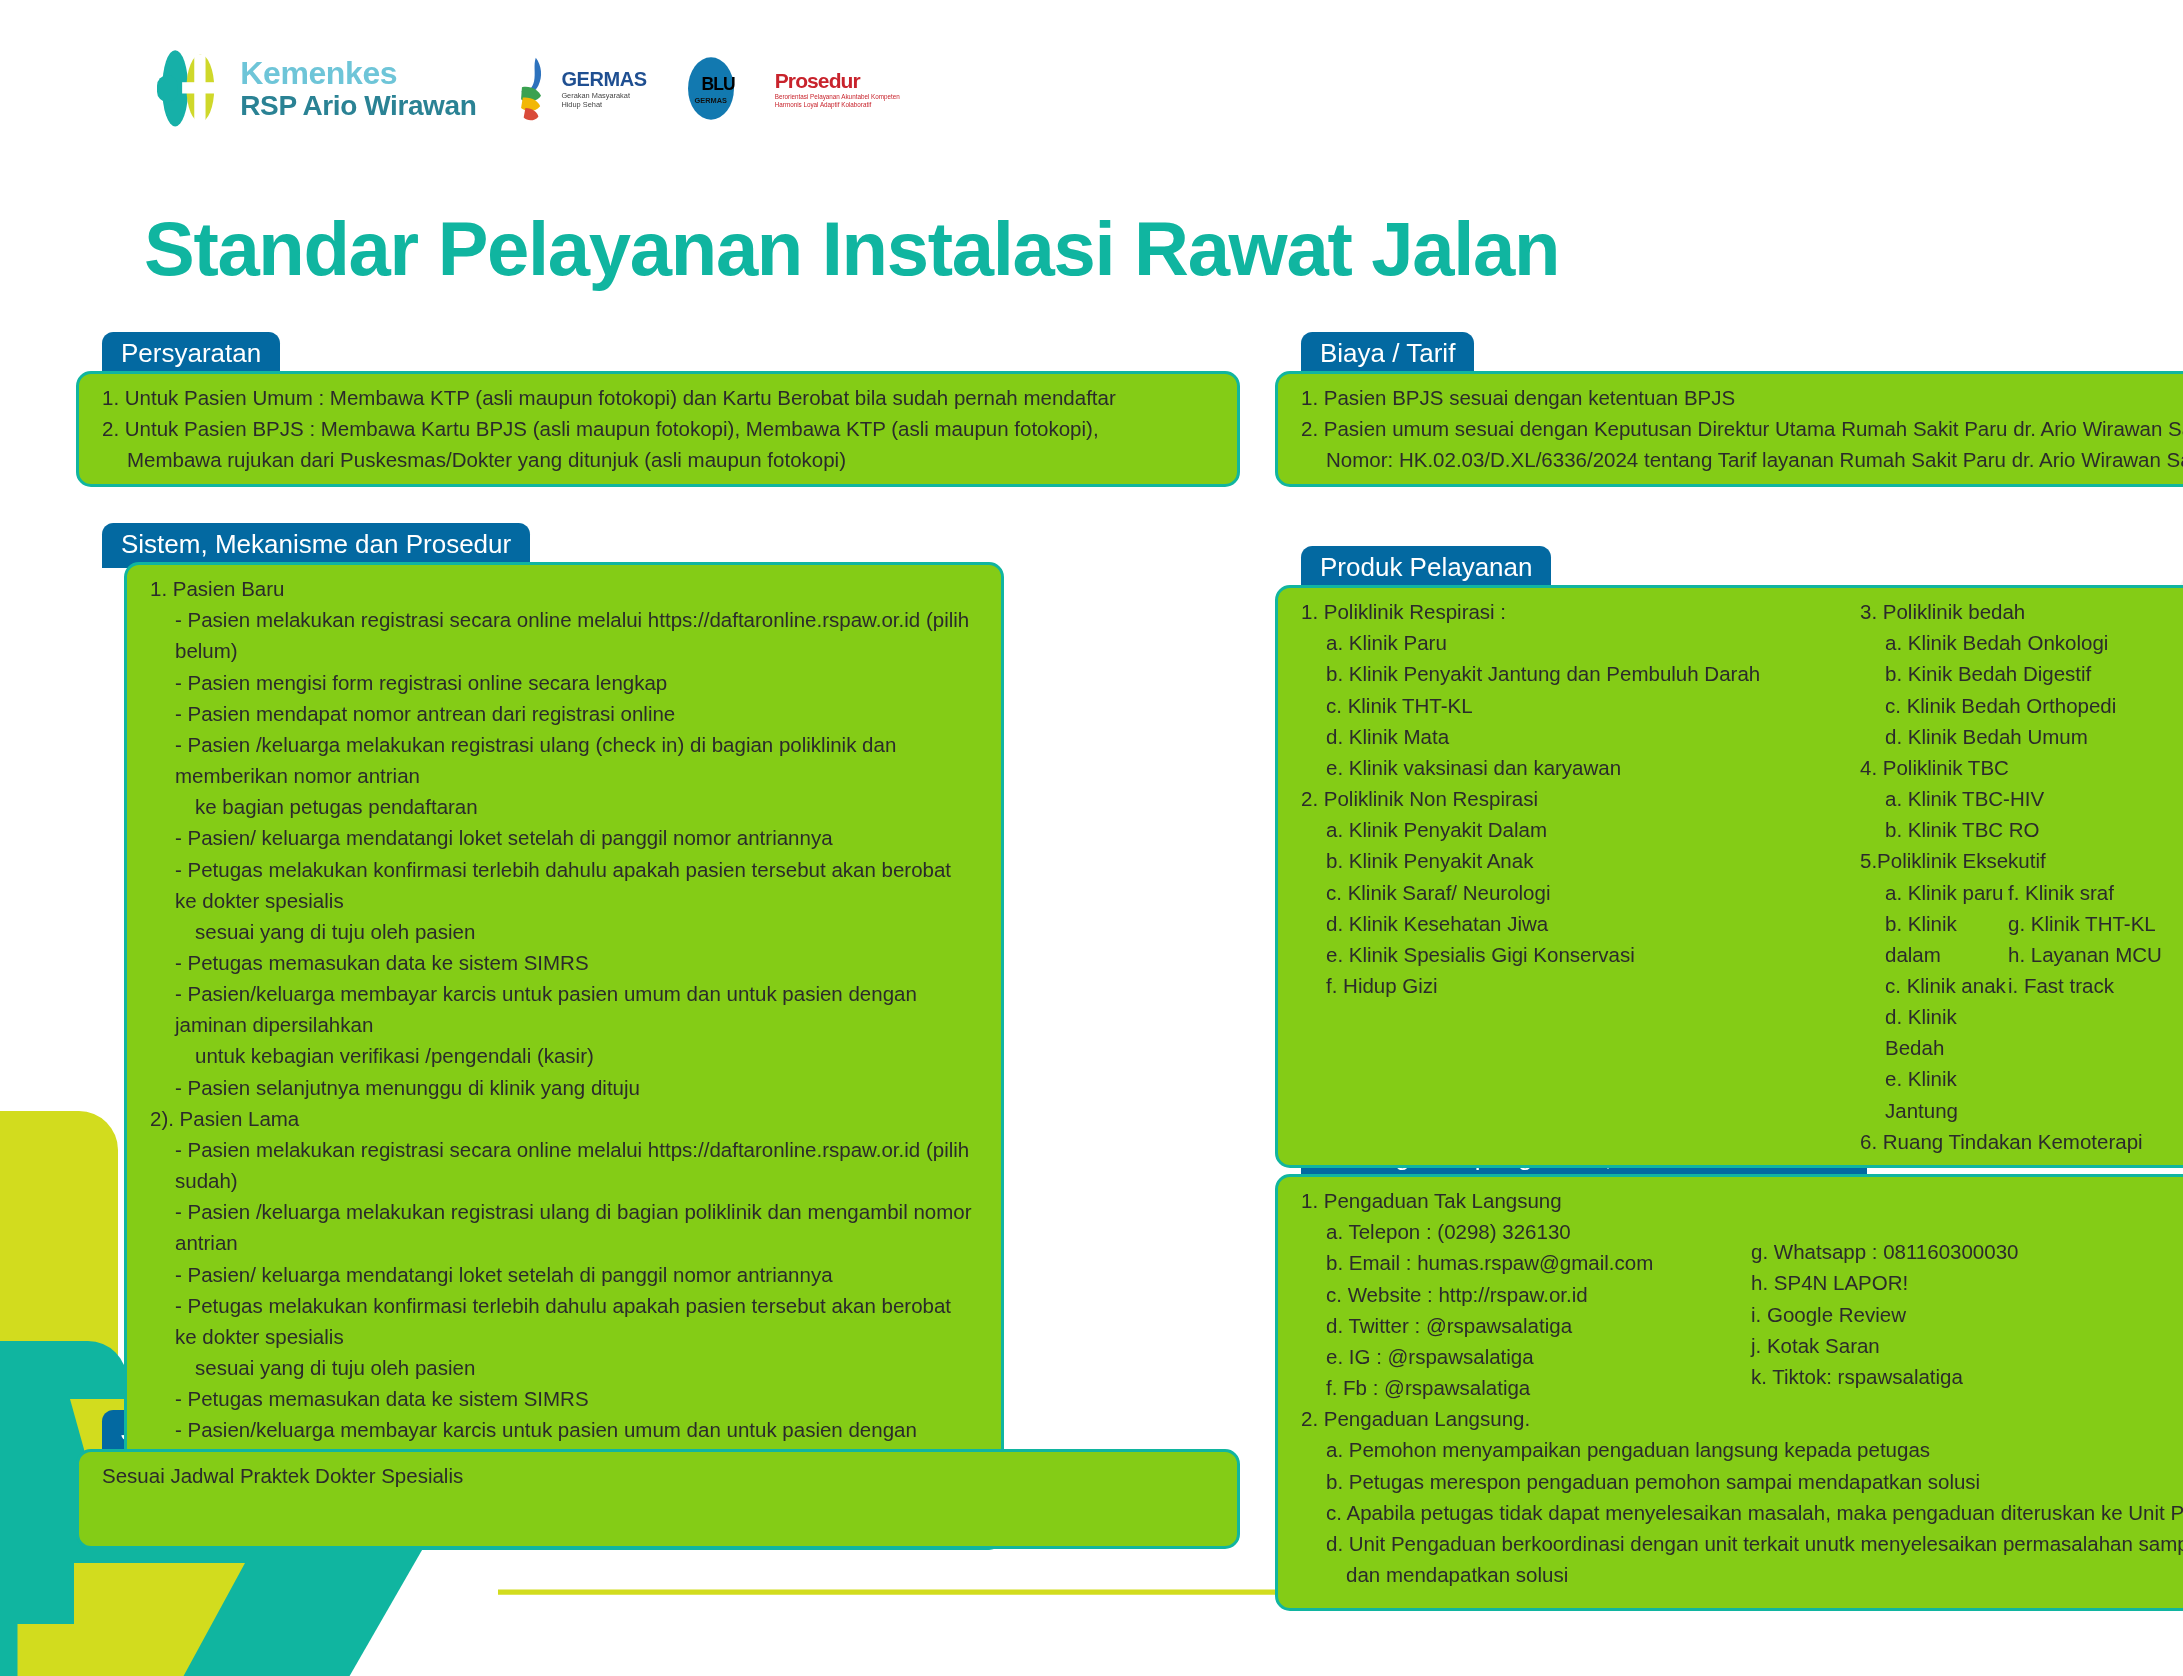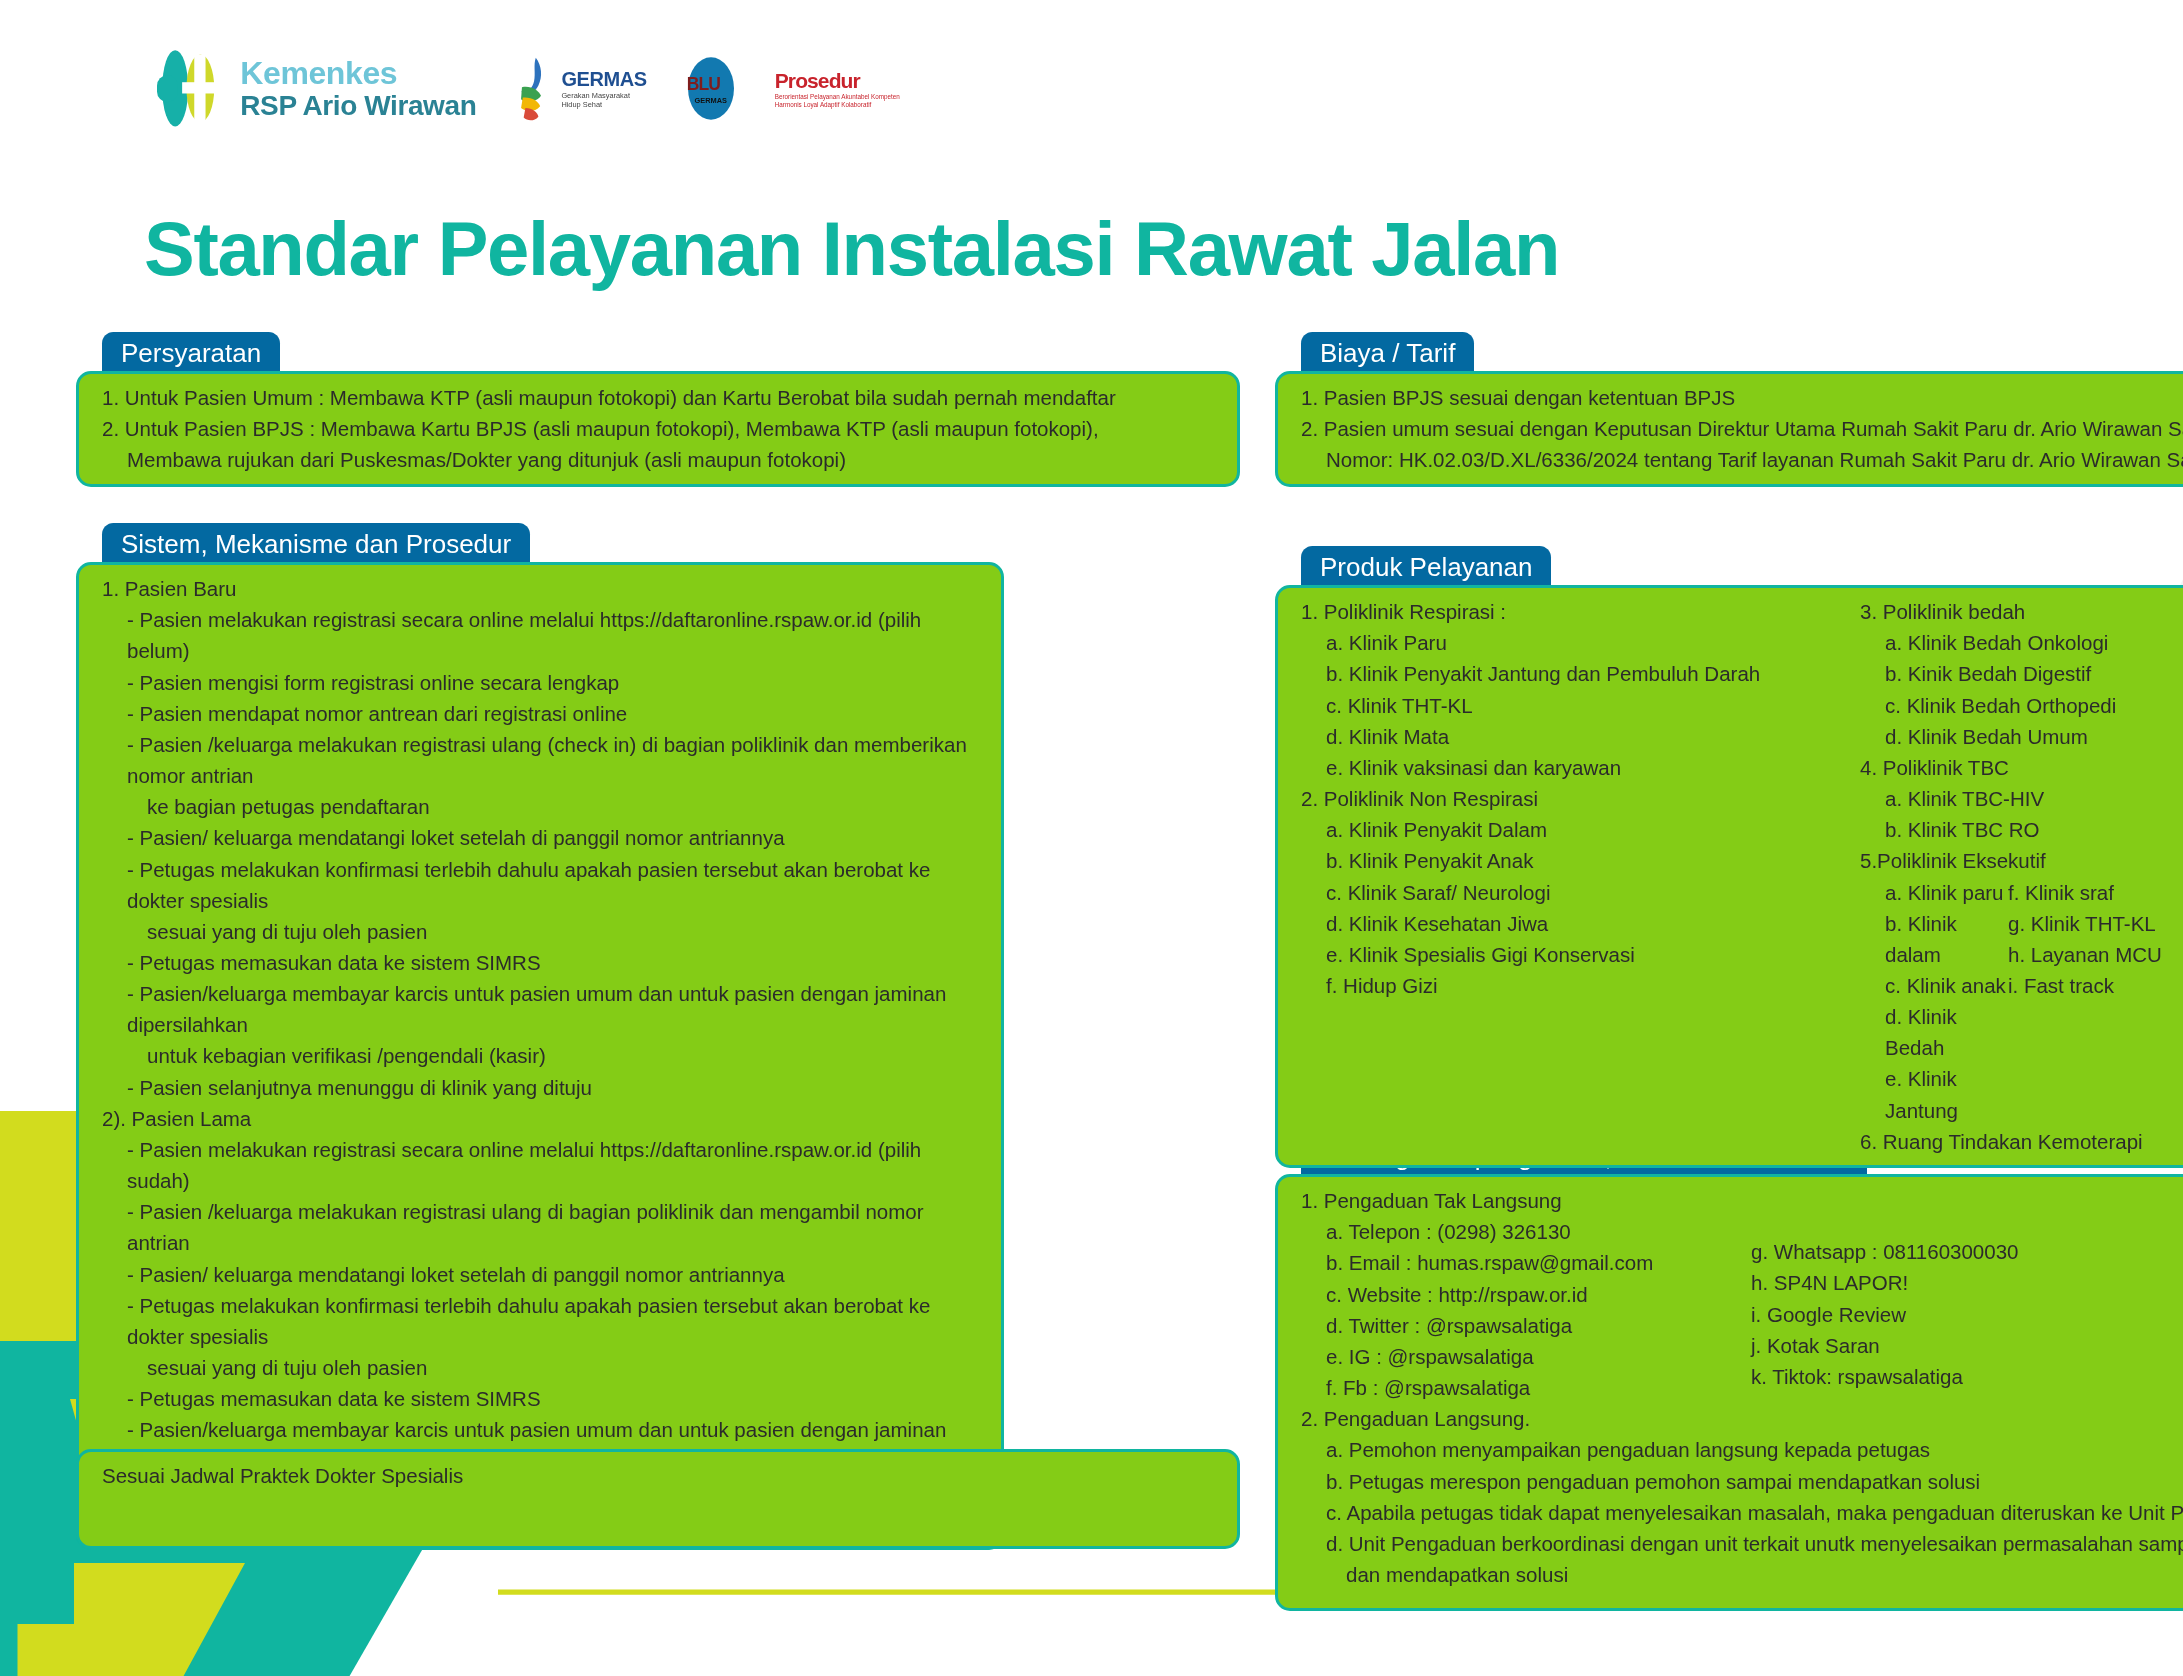--- a/index.html
+++ b/index.html
@@ -104,21 +104,21 @@
   .cols2 > div { flex:0 0 auto; }
 
   
   #sec-persyaratan { left:76px; top:332px; width:1164px; }
   #sec-biaya       { left:1275px; top:332px; width:1161px; }
   #sec-prosedur    { left:76px; top:523px; width:928px; }
   #sec-produk      { left:1275px; top:546px; width:1161px; }
   #sec-pengaduan   { left:1275px; top:1135px; width:1161px; }
   #sec-jangka      { left:76px; top:1410px; width:1164px; }
 
-  #sec-prosedur .body { min-height:830px; }
+  #sec-prosedur .body { min-height:830px;margin-left:48px; }
   #sec-produk  .body { min-height:493px; }
   #sec-pengaduan .body { min-height:437px; }
   #sec-jangka .body { min-height:100px; }
   #sec-persyaratan .body{ min-height:111px; }
   #sec-biaya .body{ min-height:111px; }
 
   .pp-left { width:559px; }
   .pp-right{ width:555px; }
   .pg-left { width:450px; }
   .pg-right{ width:393px;margin-top:20px; }
@@ -169,21 +169,21 @@
           <div class="germas-txt">GERMAS</div>
           <div class="germas-sub">Gerakan Masyarakat</div>
           <div class="germas-sub">Hidup Sehat</div>
         </div>
       </div>
 
       <div style="position:relative;width:48px;height:65px">
         <svg width="48" height="65" viewBox="0 0 110 150">
           <ellipse cx="55" cy="75" rx="53" ry="72" fill="#1279b0"></ellipse>
         </svg>
-        <div style="position:absolute;left:0;top:18.3px;width:48px;text-align:left;color:#7f1d1d;font-size:17.5px;font-weight:bold;letter-spacing:-0.9px">BLU</div>
+        <div style="position:absolute;left:0;top:18.3px;width:48px;text-align:right;color:#000000;font-size:17.5px;font-weight:bold;letter-spacing:-0.9px">BLU</div>
         <div style="position:absolute;left:0;top:40px;width:48px;text-align:center;color:#111;font-size:7.4px;font-weight:bold">GERMAS</div>
       </div>
 
       <div>
         <div class="berakhlak-txt">Prosedur</div>
         <div class="berakhlak-sub">Berorientasi Pelayanan Akuntabel Kompeten</div>
         <div class="berakhlak-sub">Harmonis Loyal Adaptif Kolaboratif</div>
       </div>
     </div>
   </div>

